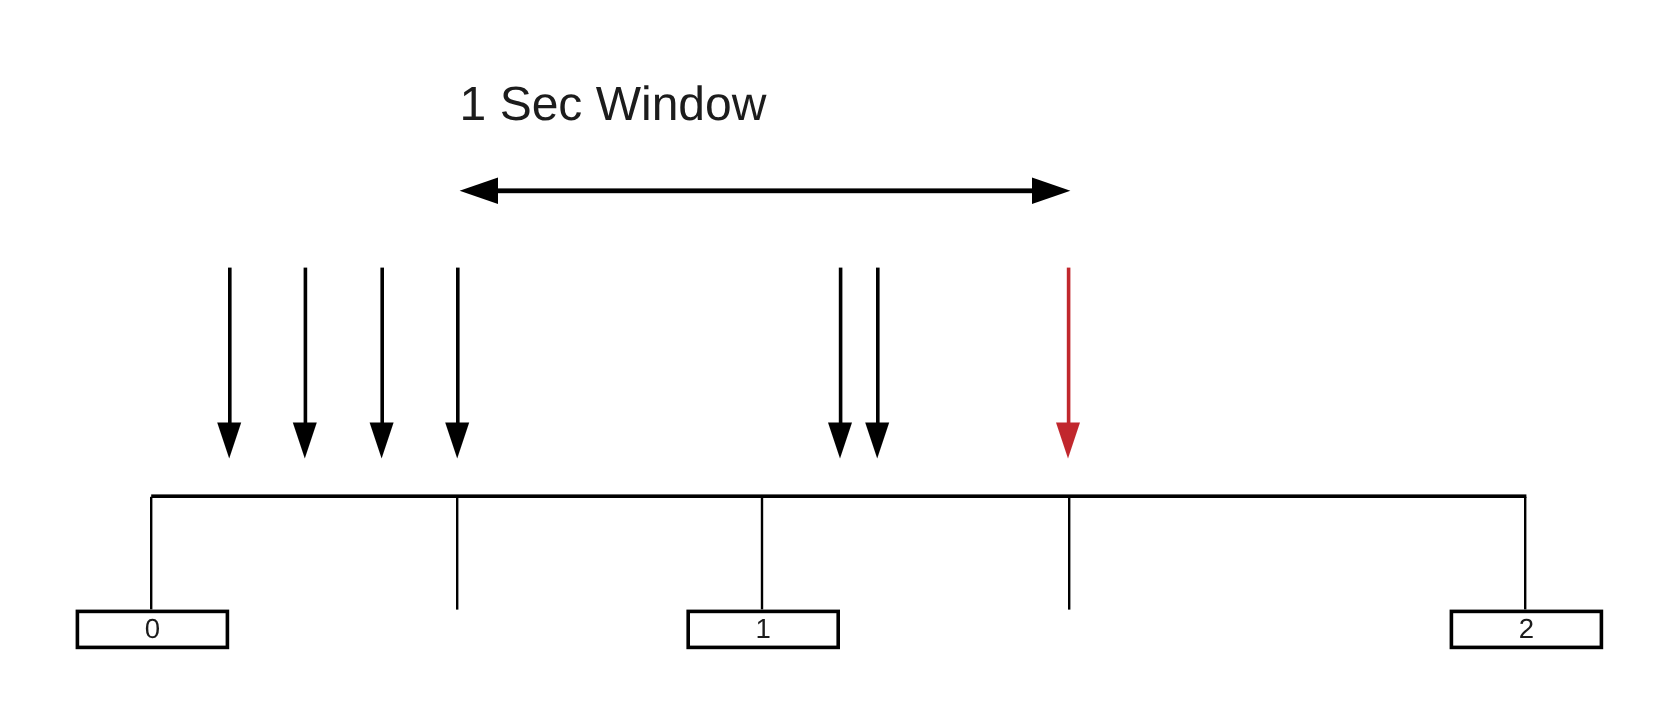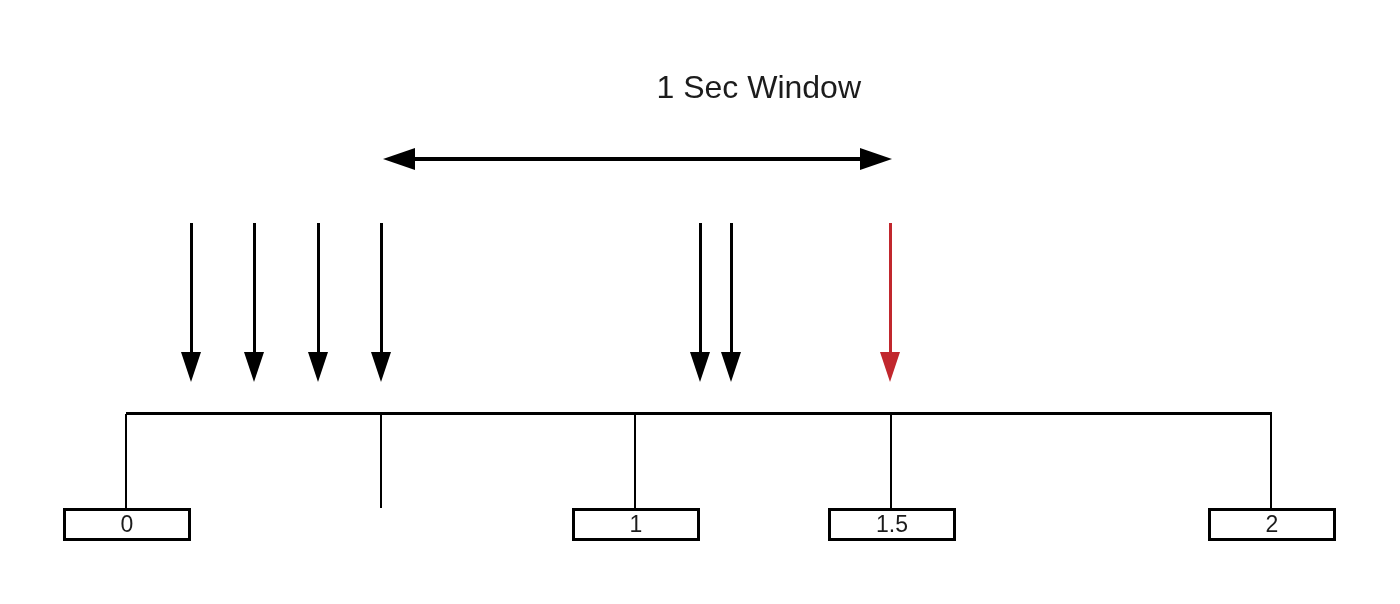--- a/index.html
+++ b/index.html
@@ -15,22 +15,22 @@
     background: #ffffff;
     overflow: hidden;
   }
 
   
   .window-title {
     position: absolute;
     left: 383px;
     top: 70px;
     width: 478px;
-    text-align: right;
-    font-size: 32px;
+    text-align: left;
+    font-size: 40px;
     line-height: 34px;
     color: #1c1c1c;
     white-space: nowrap;
   }
 
   
   .h-arrow {
     position: absolute;
     left: 383px;
     top: 148px;
@@ -178,20 +178,17 @@
   <div class="timeline-stem" style="left:634px"></div>
   <div class="timeline-stem" style="left:890px"></div>
   <div class="timeline-stem" style="left:1270px"></div>
 
   <div class="tick-box" style="left:63px">
     <span>0</span>
   </div>
   <div class="tick-box" style="left:572px">
     <span>1</span>
   </div>
-  <div class="tick-box" style="left:828px">
-    <span>1.5</span>
-  </div>
   <div class="tick-box" style="left:1208px">
     <span>2</span>
   </div>
 
 </div>
 
 </body></html>

